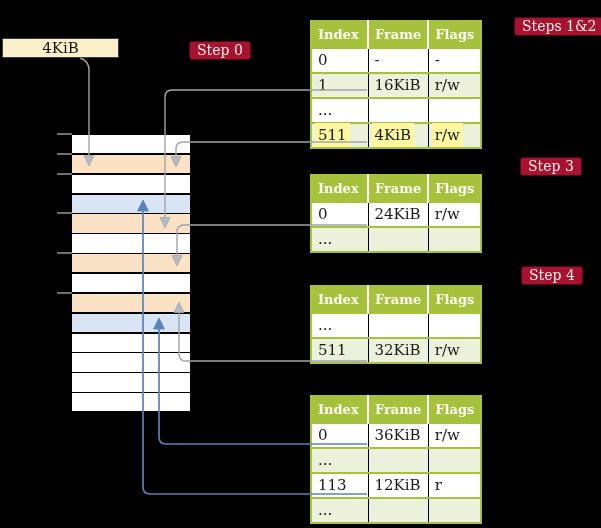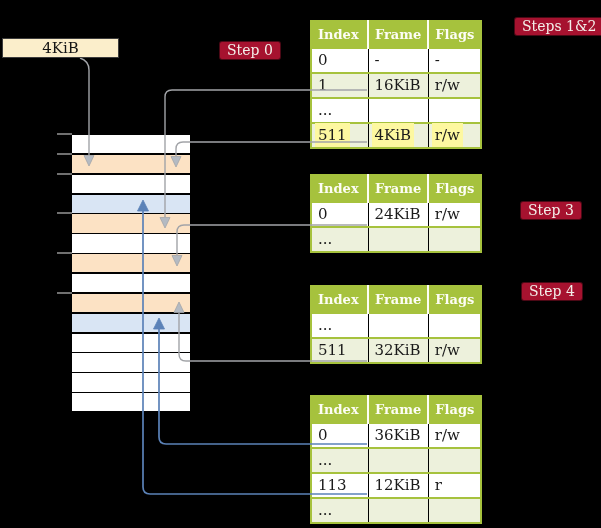--- a/index.html
+++ b/index.html
@@ -83,24 +83,24 @@
       <polygon points="176,167 171,156.5 181,156.5" fill="#b4bac2" stroke="#a2a4a8" stroke-width="0.8"></polygon>
       <path d="M 367 225 L 184 225 Q 177 225 177 232 L 177 255" fill="none" stroke="#a2a4a8" stroke-width="1.4"></path>
       <polygon points="177,266 172,255.5 182,255.5" fill="#b4bac2" stroke="#a2a4a8" stroke-width="0.8"></polygon>
       <path d="M 367 361 L 186 361 Q 179 361 179 354 L 179 313" fill="none" stroke="#a2a4a8" stroke-width="1.4"></path>
       <polygon points="179,302 174,312.5 184,312.5" fill="#b4bac2" stroke="#a2a4a8" stroke-width="0.8"></polygon>
       <path d="M 367 444 L 166 444 Q 159 444 159 437 L 159 329" fill="none" stroke="#5b82b8" stroke-width="1.7"></path>
       <polygon points="159,318 153.5,329 164.5,329" fill="#5b82b8" stroke="#5b82b8" stroke-width="0.8"></polygon>
       <path d="M 367 494 L 150 494 Q 143 494 143 487 L 143 211" fill="none" stroke="#5b82b8" stroke-width="1.7"></path>
       <polygon points="143,200 137.5,211 148.5,211" fill="#5b82b8" stroke="#5b82b8" stroke-width="0.8"></polygon>
     </svg>
-<div class="badge" style="left: 189px; top: 41px; margin-left: 30px;">Step 0</div>
+<div class="badge" style="left: 189px; top: 41px;">Step 0</div>
     <div class="badge" style="left: 514px; top: 17px;">Steps 1&amp;2</div>
-    <div class="badge" style="left: 520px; top: 157px; margin-top: 44px;">Step 3</div>
-    <div class="badge" style="left: 521px; top: 282px;">Step 4</div>
+    <div class="badge" style="left: 520px; top: 157px;">Step 3</div>
+    <div class="badge" style="left: 521px; top: 266px;">Step 4</div>
     <div class="tick" style="top: 133px;"></div>
     <div class="tick" style="top: 152.85px;"></div>
     <div class="tick" style="top: 172.7px;"></div>
     <div class="tick" style="top: 212.4px;"></div>
     <div class="tick" style="top: 252.1px;"></div>
     <div class="tick" style="top: 291.8px;"></div>
     <table class="ptable" style="left: 310px; top: 20px;">
       <colgroup>
         <col style="width: 57px;">
         <col style="width: 60px;">

